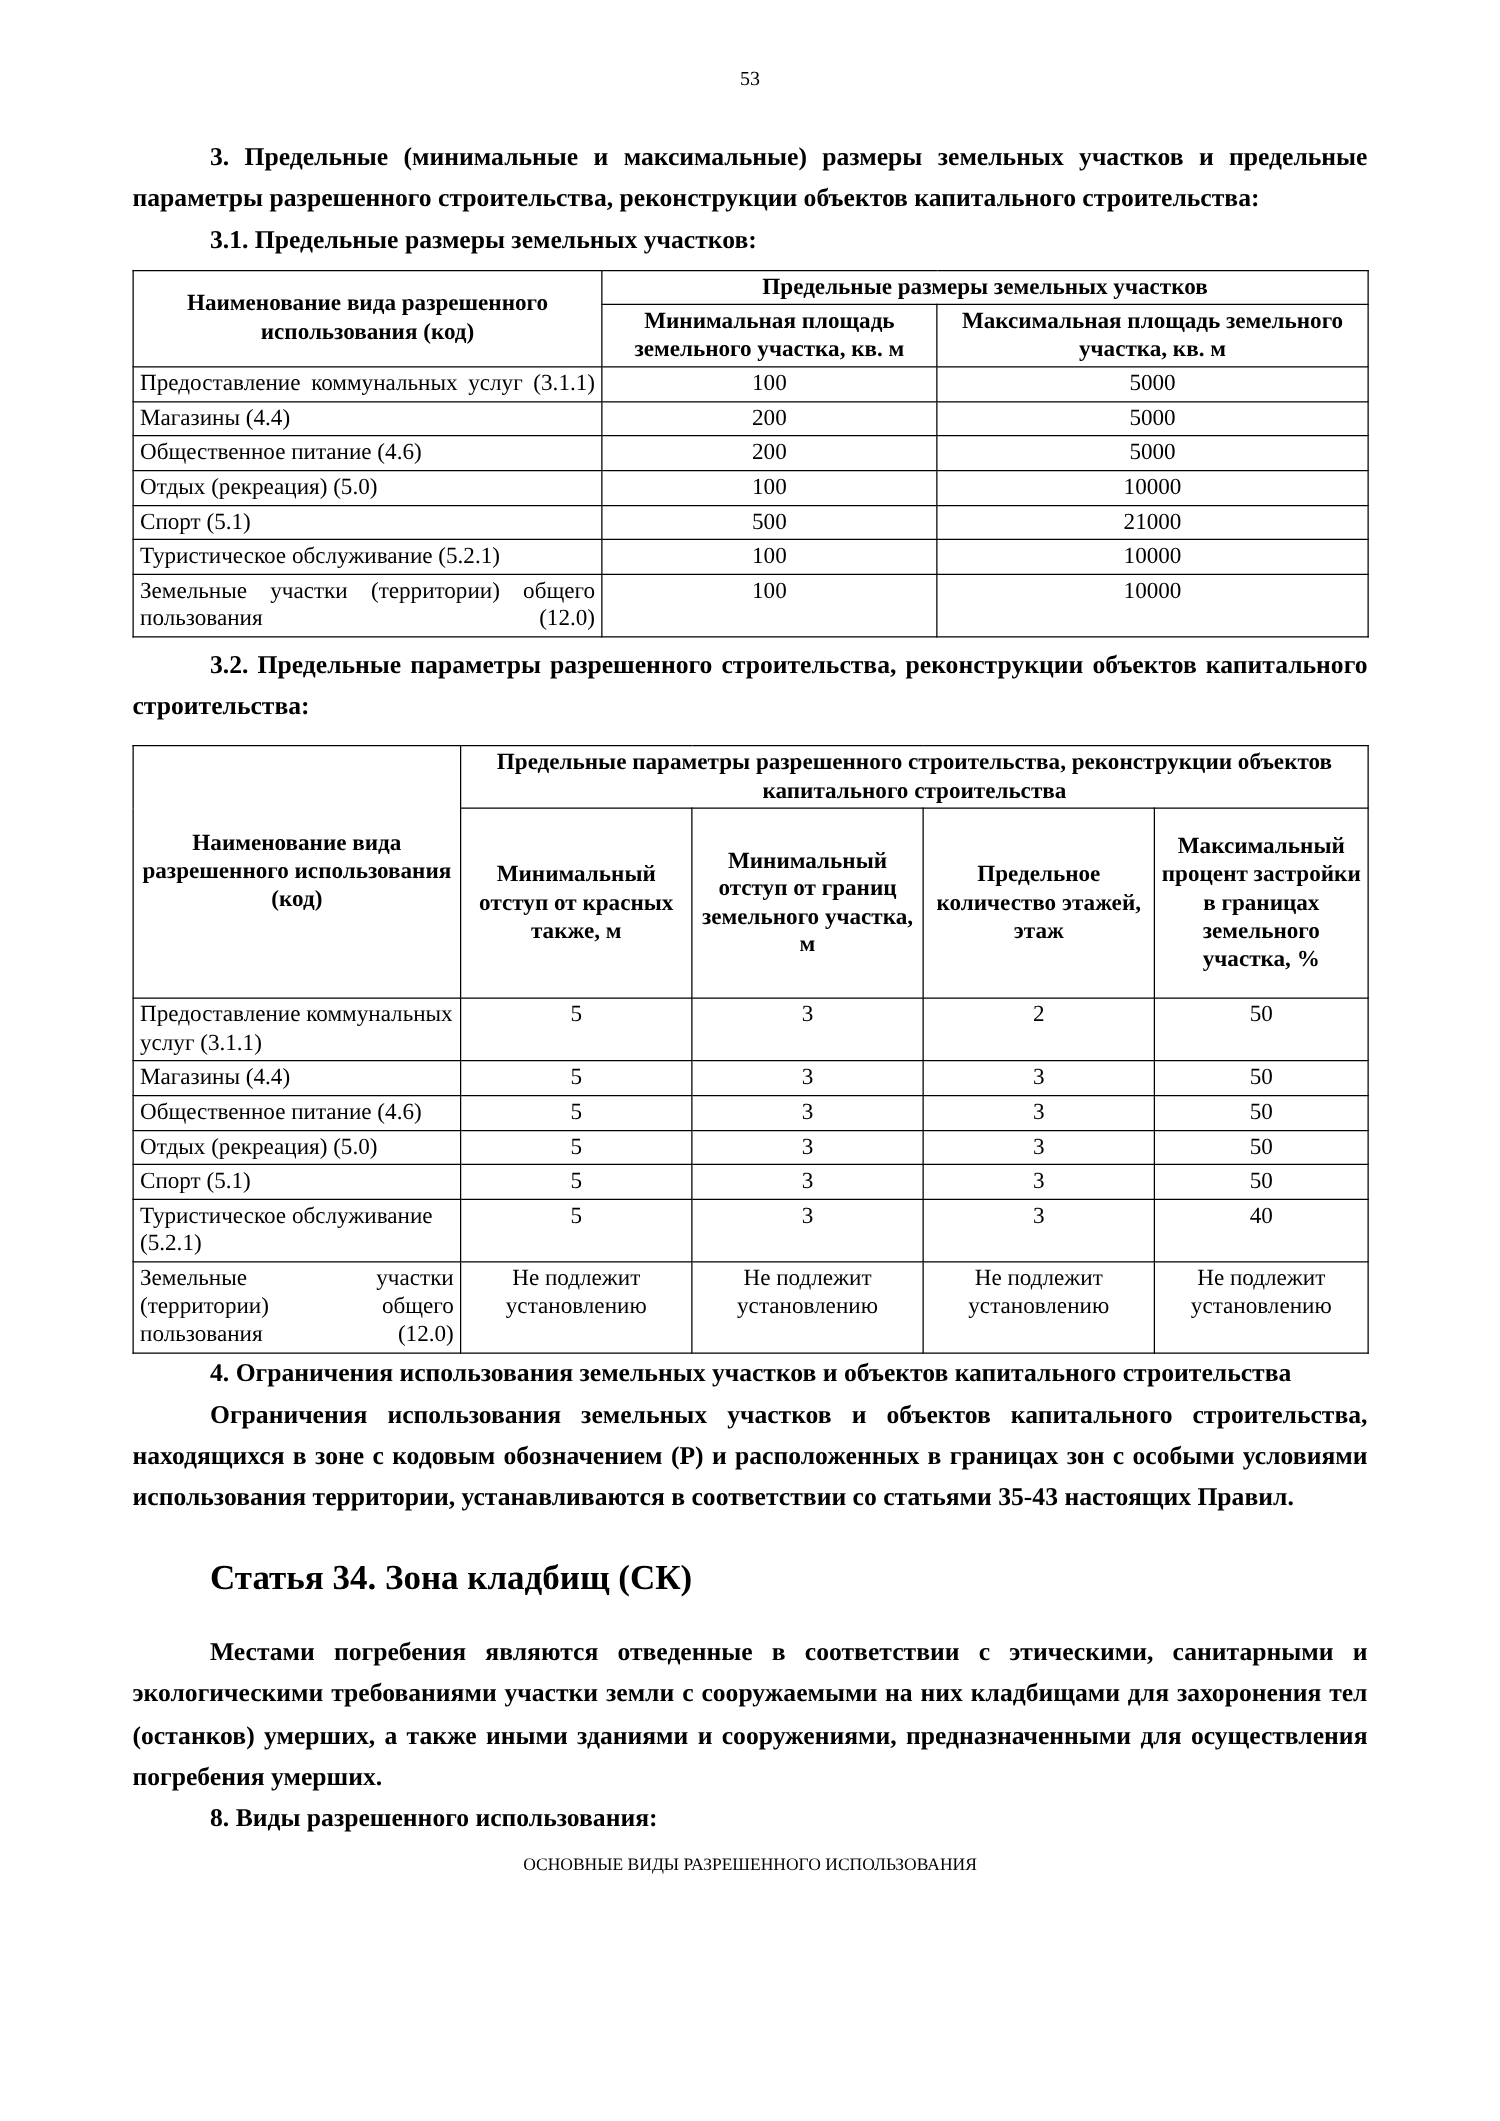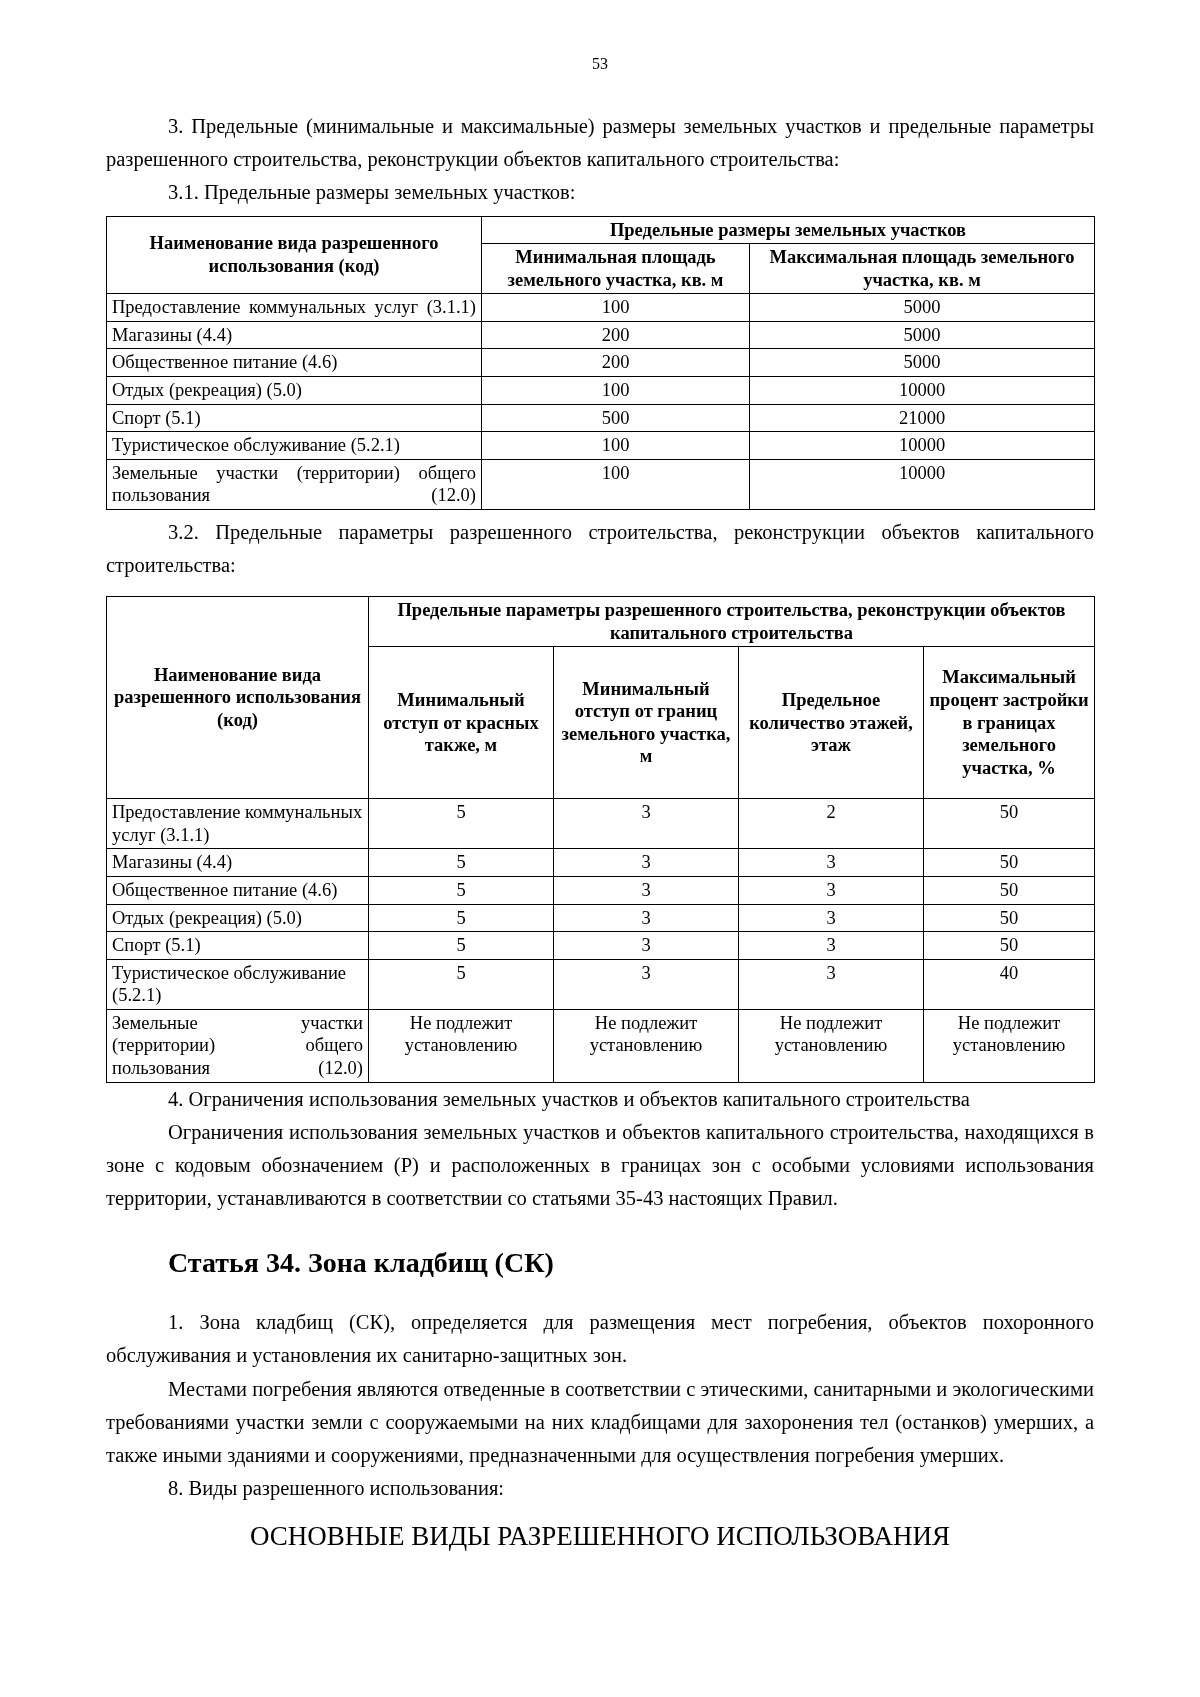--- a/index.html
+++ b/index.html
@@ -28,20 +28,21 @@
     line-height: 1;
     margin: 0 0 38px 0;
   }
   p.body {
     margin: 0;
     font-size: 20.5px;
     line-height: 1.62;
     text-align: justify;
     text-indent: 62px;
     text-justify: inter-word;
+    font-weight: bold;
   }
   .spacer-6 { height: 6px; }
   .spacer-10 { height: 10px; }
   .spacer-14 { height: 14px; }
   .spacer-20 { height: 20px; }
   .spacer-26 { height: 26px; }
 
   table.doc {
     width: 100%;
     border-collapse: collapse;
@@ -87,21 +88,21 @@
 
   h3.article {
     margin: 0;
     font-size: 28px;
     font-weight: bold;
     text-indent: 62px;
     line-height: 1.6;
   }
   .centered-caps {
     text-align: center;
-    font-size: 27px;
+    font-size: 14px;
     line-height: 1.6;
     margin: 0;
   }
 </style>
 </head>
 <body>
 
 <div class="page">
 
   <div class="page-number">53</div>
@@ -249,21 +250,20 @@
   <p class="body">4. Ограничения использования земельных участков и объектов капитального строительства</p>
 
   <p class="body">Ограничения использования земельных участков и объектов капитального строительства, находящихся в зоне с кодовым обозначением (Р) и расположенных в границах зон с особыми условиями использования территории, устанавливаются в соответствии со статьями 35-43 настоящих Правил.</p>
 
   <div class="spacer-26"></div>
 
   <h3 class="article">Статья 34. Зона кладбищ (СК)</h3>
 
   <div class="spacer-20"></div>
 
-  <p class="body">1. Зона кладбищ (СК), определяется для размещения мест погребения, объектов похоронного обслуживания и установления их санитарно-защитных зон.</p>
 
   <p class="body">Местами погребения являются отведенные в соответствии с этическими, санитарными и экологическими требованиями участки земли с сооружаемыми на них кладбищами для захоронения тел (останков) умерших, а также иными зданиями и сооружениями, предназначенными для осуществления погребения умерших.</p>
 
   <p class="body">8. Виды разрешенного использования:</p>
 
   <div class="spacer-10"></div>
 
   <p class="centered-caps">ОСНОВНЫЕ ВИДЫ РАЗРЕШЕННОГО ИСПОЛЬЗОВАНИЯ</p>
 
 </div>

